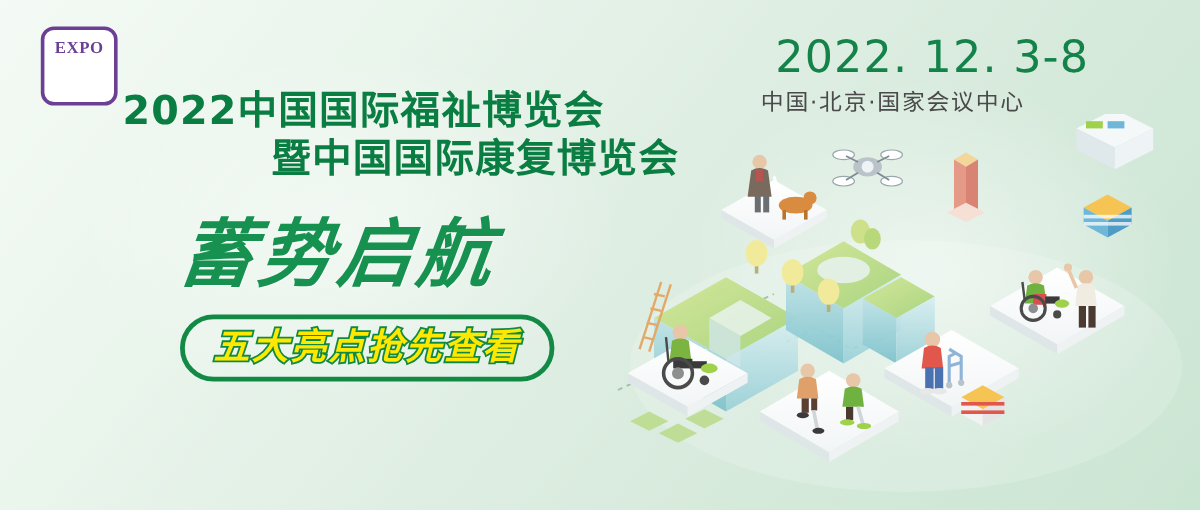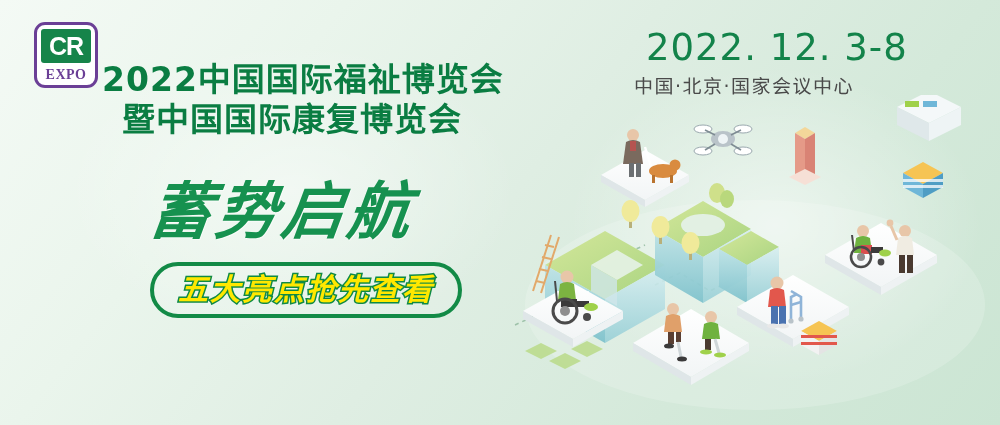--- a/index.html
+++ b/index.html
@@ -27,28 +27,28 @@
     box-sizing:border-box;display:flex;flex-direction:column;align-items:center;
     justify-content:flex-start;padding:4px 4px 2px;}
   #logo .cr{width:100%;height:34px;background:#16844a;border-radius:3px;
     display:flex;align-items:center;justify-content:center;}
   #logo .cr span{color:#ffffff;font-weight:bold;font-size:25px;line-height:1;
     letter-spacing:-1px;font-family:"Liberation Sans",sans-serif;}
   #logo .expo{color:#6b3f96;font-weight:bold;font-size:14px;line-height:1;
     margin-top:5px;letter-spacing:.5px;font-family:Liberation Serif, serif;}
 
   
-  #title-block{position:absolute;left:96px;top:60px;width:470px;}
+  #title-block{position:absolute;left:96px;top:72px;width:470px;}
   .title-line{
     color:#0a7d42;font-weight:bold;font-size:33px;line-height:40px;
     letter-spacing:1px;white-space:nowrap;
     font-family:"DejaVu Sans","Liberation Sans",sans-serif;
   }
   .title-line.l1{text-align:left;padding-left:6px;}
-  .title-line.l2{text-align:left;padding-left:26px;}
+  .title-line.l2{text-align:right;padding-left:26px;}
 
   #slogan{
     position:absolute;left:150px;top:176px;
     color:#16914f;font-weight:bold;font-size:62px;line-height:72px;
     letter-spacing:4px;white-space:nowrap;font-style:italic;
     transform:skewX(-7deg);
     font-family:"DejaVu Sans","Liberation Sans",sans-serif;
     text-shadow:1px 1px 0 rgba(255,255,255,.6);
   }
 
@@ -83,23 +83,20 @@
 </style>
 </head>
 <body>
 
 <div id="banner">
 
   <div class="glow glow-b"></div>
   <div class="glow glow-a"></div>
 
   <div id="logo">
-    <div class="cr">
-      <span>CR</span>
-    </div>
     <div class="expo">EXPO</div>
   </div>
 
   <div id="title-block">
     <div class="title-line l1">2022中国国际福祉博览会</div>
     <div class="title-line l2">暨中国国际康复博览会</div>
   </div>
 
   <div id="slogan">蓄势启航</div>
 

